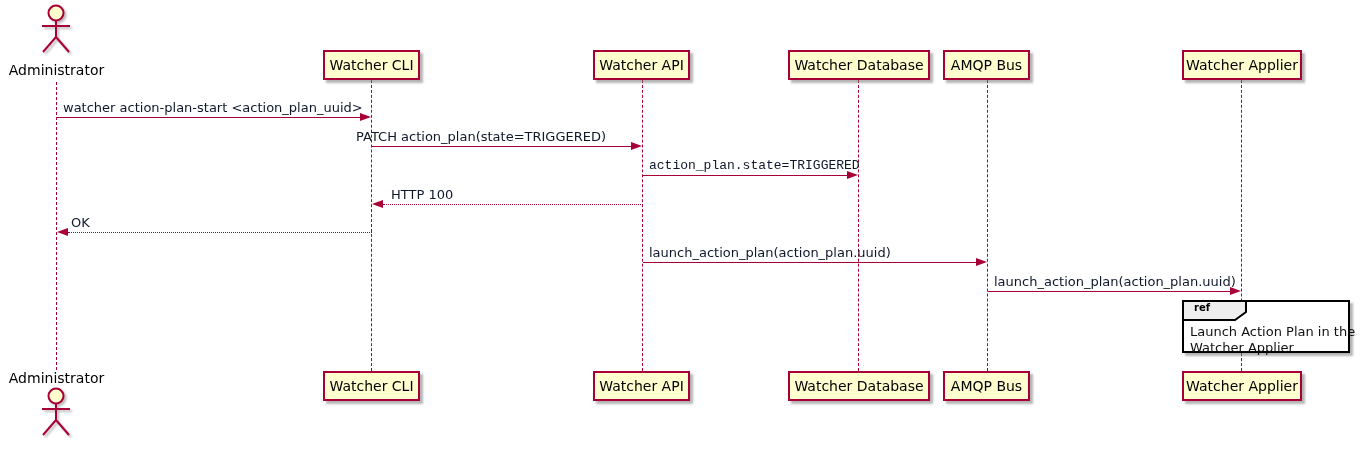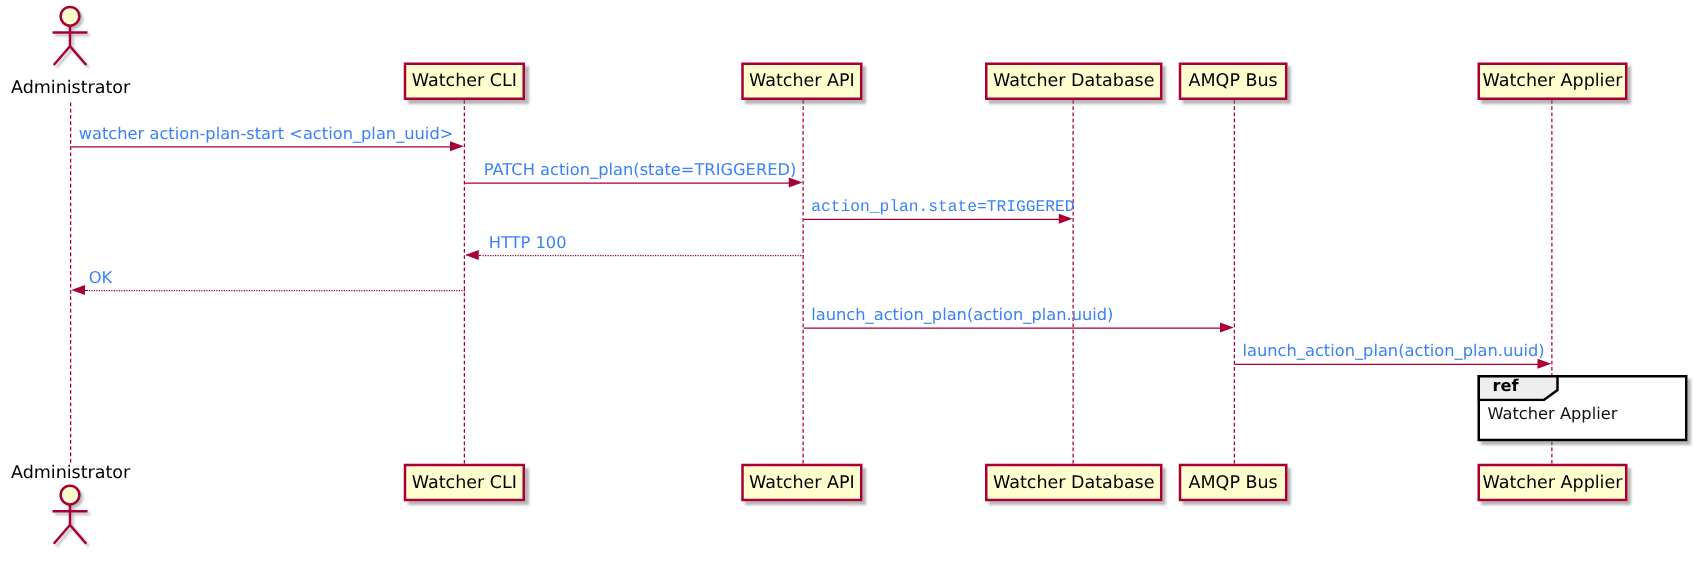--- a/index.html
+++ b/index.html
@@ -15,36 +15,36 @@
     background:#FEFECE;border:2px solid #A80036;
     box-shadow:3px 3px 2px rgba(120,120,120,0.55);
     display:flex;align-items:center;justify-content:center;
     font-size:14px;color:#000;z-index:3;white-space:nowrap;
   }
   .actor{position:absolute;z-index:3;}
   .actor-label{
     position:absolute;width:113px;text-align:center;font-size:14px;color:#000;z-index:3;white-space:nowrap;
   }
   .msg-label{
-    position:absolute;font-size:13px;color:#3b82f6;white-space:nowrap;z-index:2;
+    position:absolute;font-size:13px;color:#0f172a;white-space:nowrap;z-index:2;
   }
   .msg-line{position:absolute;height:0;z-index:2;}
   .msg-line.solid{border-top:1px solid #A80036;}
   .msg-line.return{border-top:1px dotted #A80036;}
   .arrowhead{position:absolute;width:0;height:0;z-index:2;}
   .arrowhead.right{border-top:4px solid transparent;border-bottom:4px solid transparent;border-left:11px solid #A80036;}
   .arrowhead.left{border-top:4px solid transparent;border-bottom:4px solid transparent;border-right:11px solid #A80036;}
   .refbox{
     position:absolute;left:1182px;top:300px;width:168px;height:53px;box-sizing:border-box;
     background:#ffffff;border:2px solid #000000;
     box-shadow:3px 3px 2px rgba(120,120,120,0.55);z-index:4;
   }
   .ref-tab{position:absolute;left:-2px;top:-2px;width:70px;height:21px;}
   .ref-tab-label{
-    position:absolute;left:10px;top:0px;font-size:13px;font-weight:bold;color:#000;z-index:5;
+    position:absolute;left:10px;top:0px;font-size:10px;font-weight:bold;color:#000;z-index:5;
   }
   .ref-text{
     position:absolute;left:6px;top:22px;font-size:13px;color:#111;line-height:16px;white-space:nowrap;
   }
 </style>
 </head>
 <body>
 
 <div class="canvas">
 
@@ -72,21 +72,21 @@
   <div class="pbox" style="left:943px;top:50px;width:87px;">AMQP Bus</div>
   <div class="pbox" style="left:1182px;top:50px;width:120px;">Watcher Applier</div>
 
   <div>
     <span class="msg-label" style="left:63px;top:100px;">watcher action-plan-start &lt;action_plan_uuid&gt;</span>
     <div class="msg-line solid" style="left:57px;top:117px;width:304px;"></div>
     <div class="arrowhead right" style="left:360px;top:113px;"></div>
   </div>
 
   <div>
-    <span class="msg-label" style="left:387px;top:129px;">PATCH action_plan(state=TRIGGERED)</span>
+    <span class="msg-label" style="left:356px;top:129px;">PATCH action_plan(state=TRIGGERED)</span>
     <div class="msg-line solid" style="left:372px;top:146px;width:260px;"></div>
     <div class="arrowhead right" style="left:631px;top:142px;"></div>
   </div>
 
   <div>
     <span class="msg-label" style="left:649px;top:158px;font-family:Liberation Mono, monospace;">action_plan.state=TRIGGERED</span>
     <div class="msg-line solid" style="left:643px;top:175px;width:205px;"></div>
     <div class="arrowhead right" style="left:847px;top:171px;"></div>
   </div>
 
@@ -113,20 +113,21 @@
     <div class="msg-line solid" style="left:988px;top:291px;width:243px;"></div>
     <div class="arrowhead right" style="left:1230px;top:287px;"></div>
   </div>
 
   <div class="refbox">
     <svg class="ref-tab" width="70" height="21" viewBox="0 0 70 21">
       <path d="M1,1 H64 V12 L53,20 H1 Z" fill="#EEEEEE" stroke="#000000" stroke-width="2"></path>
     </svg>
     <span class="ref-tab-label">ref</span>
     <div class="ref-text">
+      <div>Launch Action Plan in the</div>
       <div>Watcher Applier</div>
     </div>
   </div>
 
   <div class="pbox" style="left:323px;top:371px;width:97px;">Watcher CLI</div>
   <div class="pbox" style="left:593px;top:371px;width:97px;">Watcher API</div>
   <div class="pbox" style="left:788px;top:371px;width:142px;">Watcher Database</div>
   <div class="pbox" style="left:943px;top:371px;width:87px;">AMQP Bus</div>
   <div class="pbox" style="left:1182px;top:371px;width:120px;">Watcher Applier</div>
 

